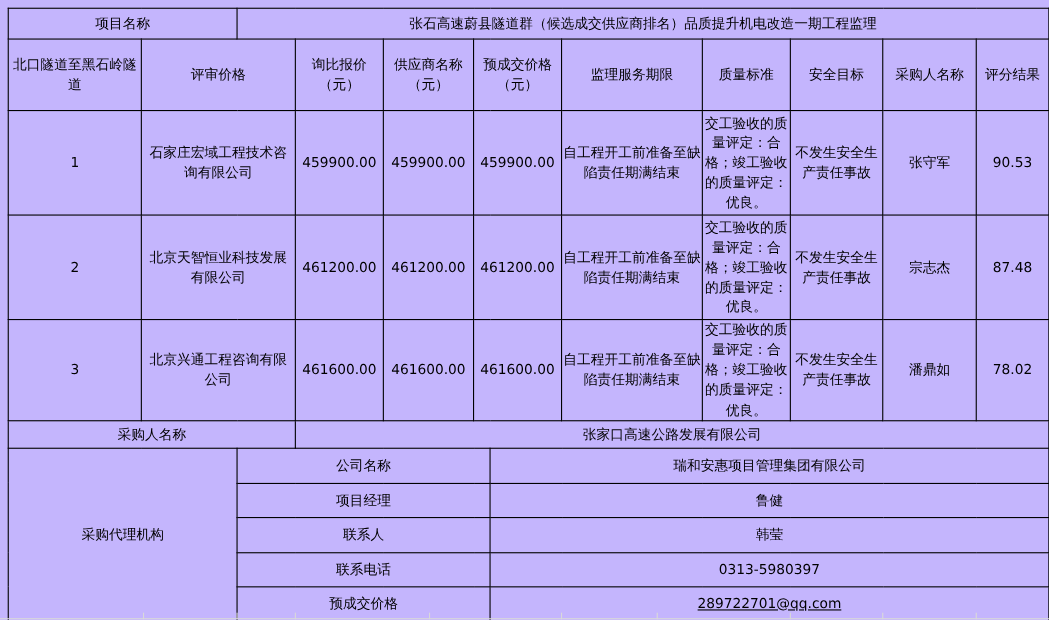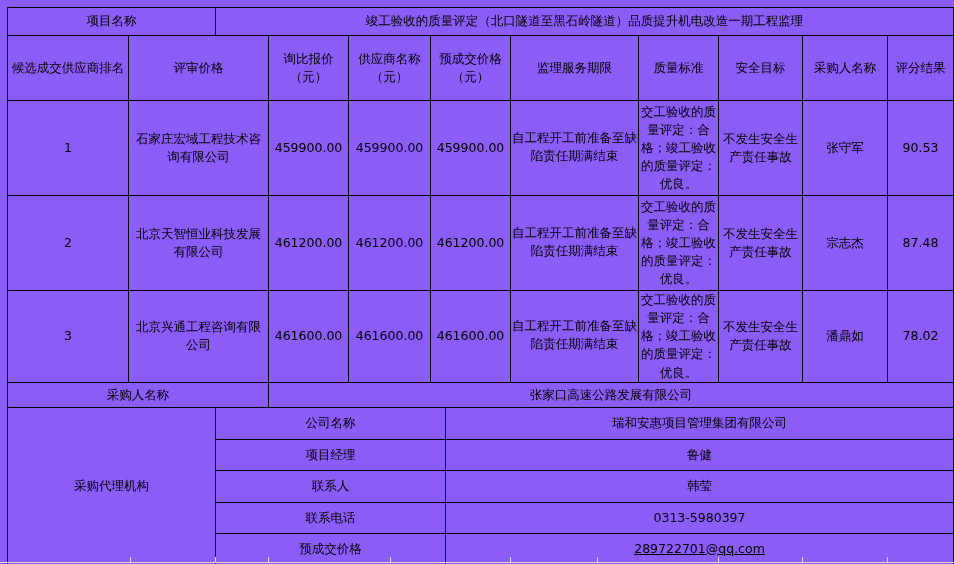--- a/index.html
+++ b/index.html
@@ -1,20 +1,20 @@
 <!DOCTYPE html>
 <html><head>
 <meta charset="utf-8">
 <style>
   html, body { margin: 0; padding: 0; background: #ffffff; }
   .sheet {
     position: relative;
     width: 954px;
     height: 564px;
-    background: #8b5cf6;
+    background: #c4b5fd;
     overflow: hidden;
     font-family: "DejaVu Sans", "Liberation Sans", sans-serif;
     color: #000000;
   }
   table.award {
     position: absolute;
     left: 7px;
     top: 7px;
     width: 946px;
     border-collapse: collapse;
@@ -24,21 +24,21 @@
     border: 1px solid #000000;
     text-align: center;
     vertical-align: middle;
     font-size: 12.5px;
     line-height: 1.45;
     padding: 0 1px;
     overflow: hidden;
     word-break: break-word;
   }
   td.hdr { white-space: pre-line; }
-  td.cell-period { padding: 0 6px; font-family: Liberation Mono, monospace; }
+  td.cell-period { padding: 0 6px; }
   td.email-cell span { text-decoration: underline; cursor: pointer; }
   
   .gl { position: absolute; background: #d9d9d9; }
   .gl-h { left: 0; top: 562px; width: 954px; height: 1px; }
   .gl-v { top: 557px; width: 1px; height: 6px; }
 </style>
 </head>
 <body>
 
 <div class="sheet">
@@ -55,25 +55,25 @@
         <col style="width:128px">
         <col style="width:80px">
       <col style="width:84px">
         <col style="width:85px">
         <col style="width:66px">
     </colgroup>
 
     <tbody>
         <tr style="height:28px">
       <td colspan="2">项目名称</td>
-      <td colspan="10">竣工验收的质量评定（北口隧道至黑石岭隧道）品质提升机电改造一期工程监理</td>
+      <td colspan="10">张石高速蔚县隧道群（候选成交供应商排名）品质提升机电改造一期工程监理</td>
     </tr>
 
     <tr style="height:65px">
-      <td class="hdr">候选成交供应商排名</td>
+      <td class="hdr">北口隧道至黑石岭隧道</td>
       <td class="hdr" colspan="2">评审价格</td>
       <td class="hdr">询比报价
 （元）</td>
       <td class="hdr">供应商名称
 （元）</td>
       <td class="hdr" colspan="2">预成交价格
 （元）</td>
       <td class="hdr">监理服务期限</td>
       <td class="hdr">质量标准</td>
       <td class="hdr">安全目标</td>

